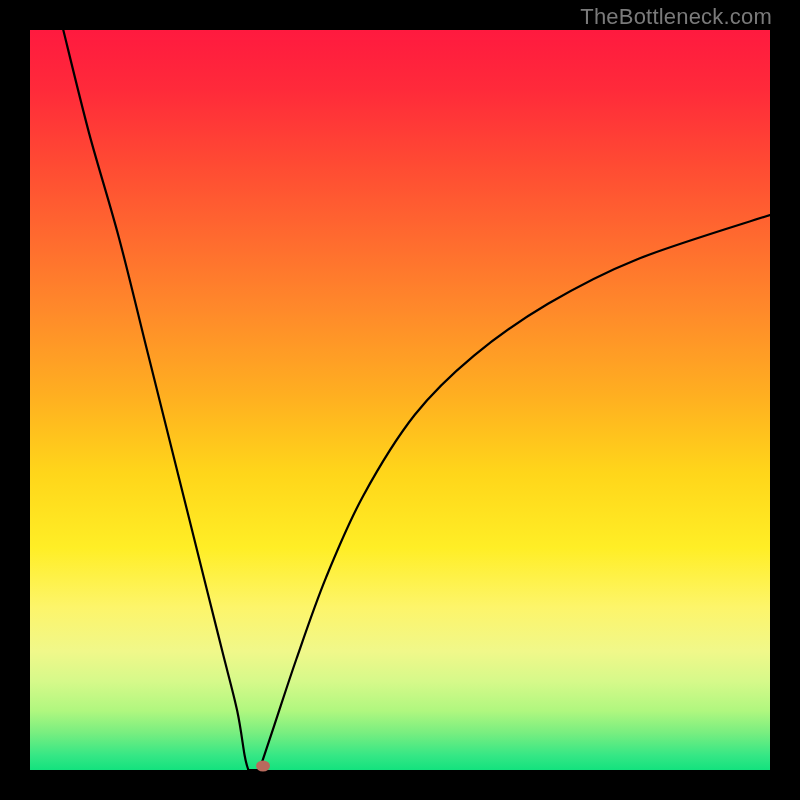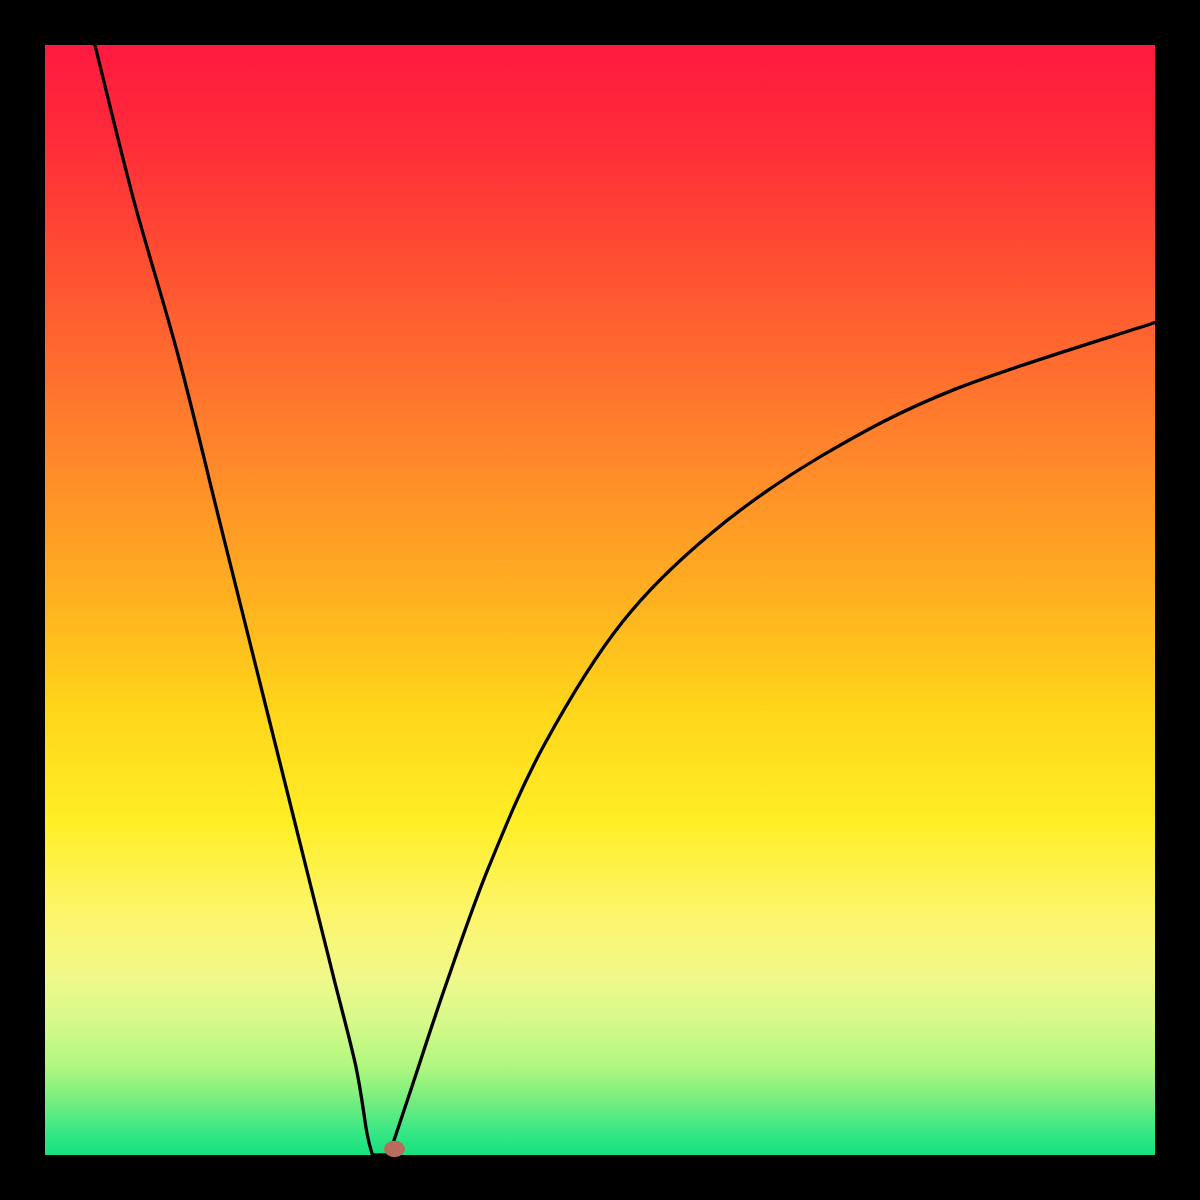--- a/index.html
+++ b/index.html
@@ -64,20 +64,21 @@
     height: 11px;
     background: #b96b5d;
     border-radius: 50%;
     transform: translate(-50%, -50%);
   }
 </style>
 </head>
 <body>
 
 <div class="frame">
+  <div class="watermark">TheBottleneck.com</div>
 
   <div class="plot-area">
     <svg class="curve" viewBox="0 0 740 740" preserveAspectRatio="none">
       <path fill="none" stroke="#000" stroke-width="2.2" stroke-linejoin="round" stroke-linecap="round" d="M33.3,0.0 C 37.6,17.3 50.0,69.1 59.2,103.6 C 68.5,138.1 78.9,170.2 88.8,207.2 C 98.7,244.2 108.5,286.1 118.4,325.6 C 128.3,365.1 138.1,404.5 148.0,444.0 C 157.9,483.5 170.2,532.8 177.6,562.4 C 185.0,592.0 187.5,601.9 192.4,621.6 C 197.3,641.3 203.5,663.5 207.2,680.8 C 210.9,698.1 212.8,715.3 214.6,725.2 C 216.4,735.1 217.7,737.5 218.3,740.0 L 229.4,740.0 C 229.4,740.0 226.9,747.4 229.4,740.0 C 231.9,732.6 238.0,714.1 244.2,695.6 C 250.4,677.1 257.8,653.7 266.4,629.0 C 275.0,604.3 284.9,574.7 296.0,547.6 C 307.1,520.5 318.2,493.3 333.0,466.2 C 347.8,439.1 366.3,408.2 384.8,384.8 C 403.3,361.4 421.8,344.1 444.0,325.6 C 466.2,307.1 490.9,289.8 518.0,273.8 C 545.1,257.8 569.8,244.2 606.8,229.4 C 643.8,214.6 717.8,192.4 740.0,185.0"></path>
     </svg>
     <div class="dot" style="left: 233.1px; top: 736.3px;"></div>
   </div>
 </div>
 
 </body></html>

